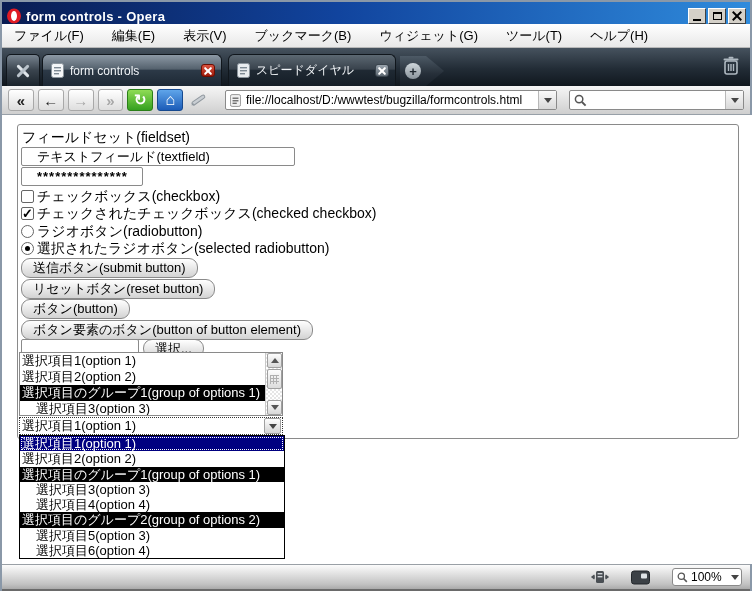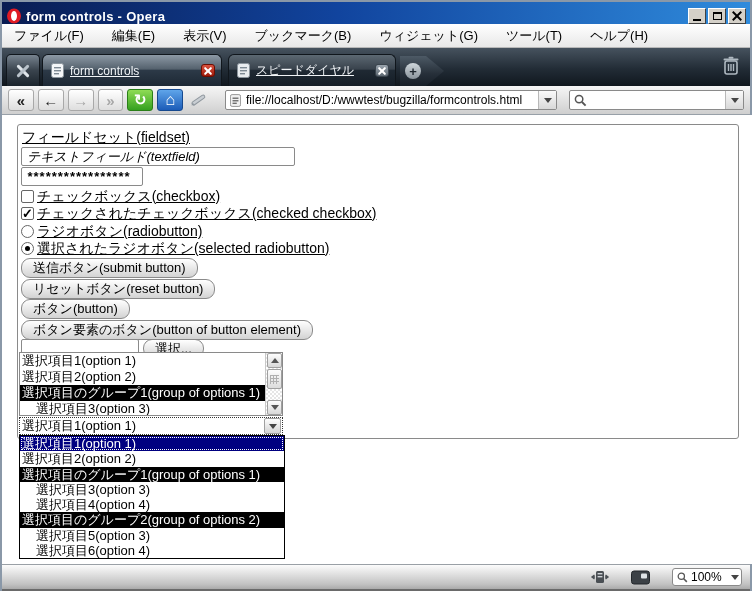--- a/index.html
+++ b/index.html
@@ -52,21 +52,21 @@
     border:1px solid #10161c; border-bottom:none;
     display:flex; align-items:center; justify-content:center;
   }
   .tab {
     height:32px; display:flex; align-items:center; gap:6px;
     border-radius:6px 6px 0 0; border:1px solid #10161c; border-bottom:none;
     padding:0 6px 0 8px; color:#f0f3f6; font-size:12px; position:relative;
   }
   .tab.active { width:180px; background:linear-gradient(#8d99a5 0%,#55626e 45%,#2c3947 50%,#1d2834 100%); }
   .tab.inactive { width:168px; margin-left:6px; background:linear-gradient(#5c6872 0%,#39434d 45%,#1f2933 50%,#141d26 100%);margin-top:20px; }
-  .tab-label { flex:1; white-space:nowrap; overflow:hidden;text-decoration:underline; }
+  .tab-label { flex:1; white-space:nowrap; overflow:hidden; }
   .doc-icon { width:13px; height:15px; flex:none; }
   .tabclose {
     width:14px; height:13px; border-radius:3px; flex:none;
     display:flex; align-items:center; justify-content:center;
   }
   .tabclose.red { background:linear-gradient(#e05а4a,#a01808); background:linear-gradient(#d9523f,#9e1a0a); border:1px solid #6e0d02; }
   .tabclose.gray { background:linear-gradient(#9aa4ad,#5d6872); border:1px solid #3a444d; }
   .xmark { position:relative; width:8px; height:8px; }
   .xmark::before,.xmark::after {
     content:""; position:absolute; left:-1px; top:3px; width:10px; height:2px; background:#fff; border-radius:1px;
@@ -118,24 +118,24 @@
     display:flex; align-items:center; padding-left:4px; gap:4px;
   }
   .searchfield .search-text { flex:1; font-size:12px; }
   
   .content { position:absolute; left:0; top:113px; width:752px; height:449px; background:#fff; overflow:hidden; }
   .fieldset {
     position:absolute; left:15px; top:9px; width:722px; height:315px;
     border:1px solid #8a8a8a; border-radius:3px;
   }
   .abs { position:absolute; }
-  .pagetext { font-size:14px; color:#000; white-space:nowrap;text-decoration:underline; }
+  .pagetext { font-size:14px; color:#000; white-space:nowrap; }
   .tfield {
     border:1px solid #8a8a8a; border-radius:2px; background:#fff;
-    font-family:"Liberation Sans", sans-serif; font-size:13px; color:#000; padding:0 5px; height:19px;font-style:italic;
+    font-family:"Liberation Sans", sans-serif; font-size:13px; color:#000; padding:0 15px; height:19px;
   }
   .rowitem { display:flex; align-items:center; gap:3px; height:17px; }
   .cb { width:13px; height:13px; border:1px solid #666; background:#fff; border-radius:2px;
         display:flex; align-items:center; justify-content:center; font-size:13px; font-weight:bold; color:#000; line-height:1; }
   .rb { width:13px; height:13px; border:1px solid #666; background:#fff; border-radius:50%;
         display:flex; align-items:center; justify-content:center; }
   .rb .dot { width:5px; height:5px; border-radius:50%; background:#000; }
   .pbtn {
     border:1px solid #8a8a8a; border-radius:9px;
     background:linear-gradient(#ffffff,#e9e9e9 50%,#d3d3d3);

